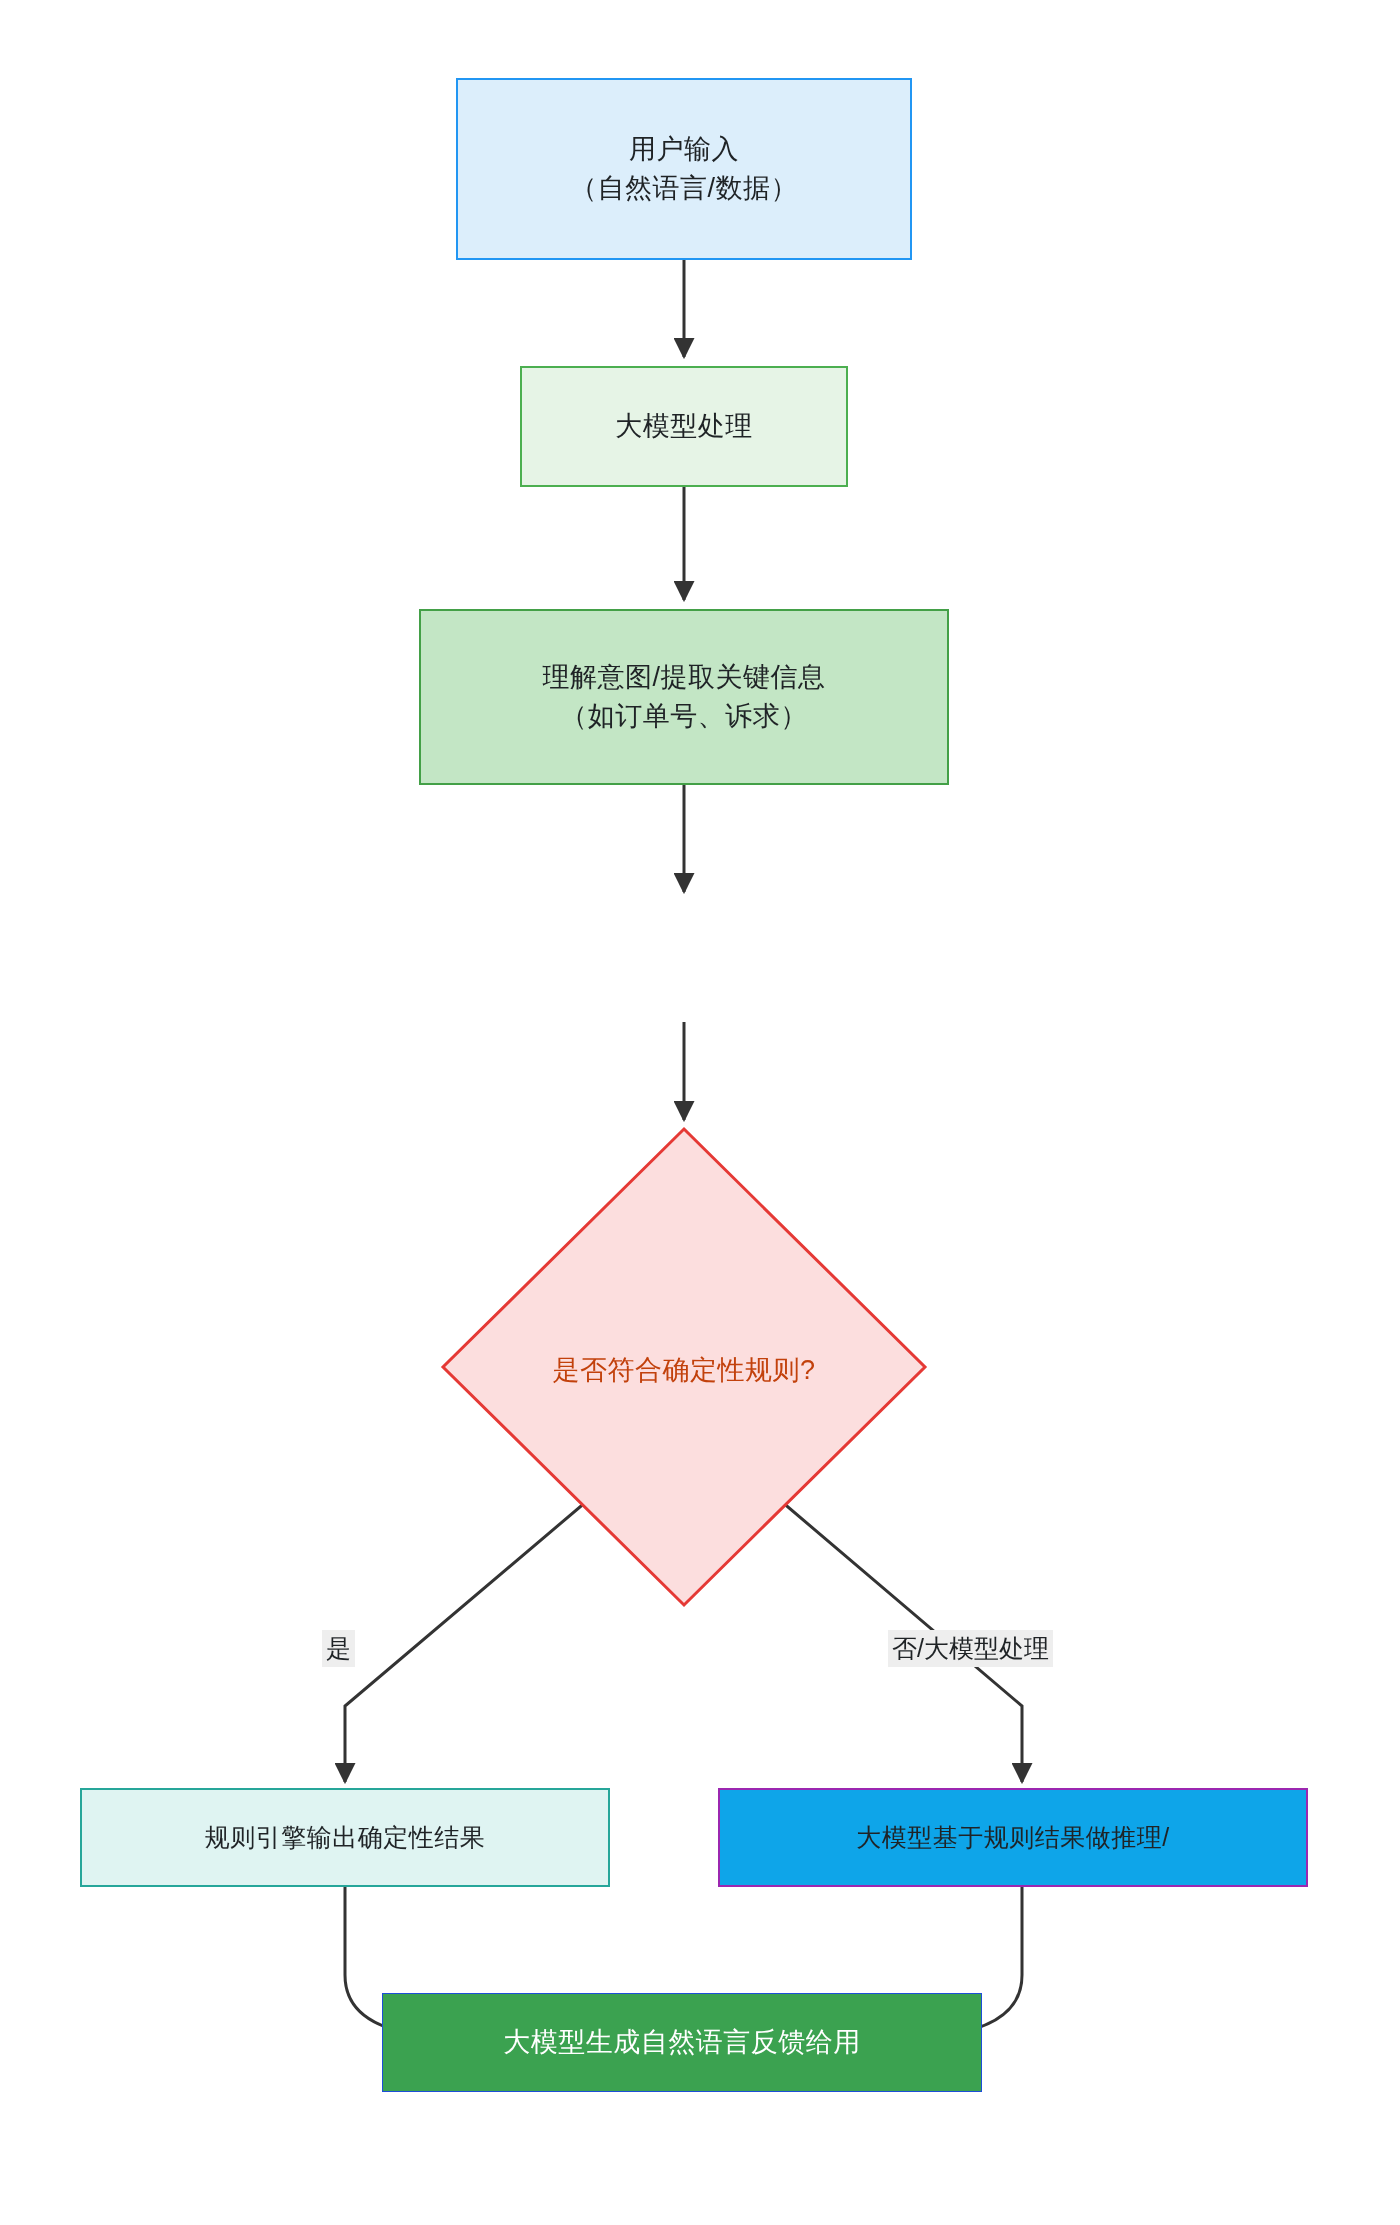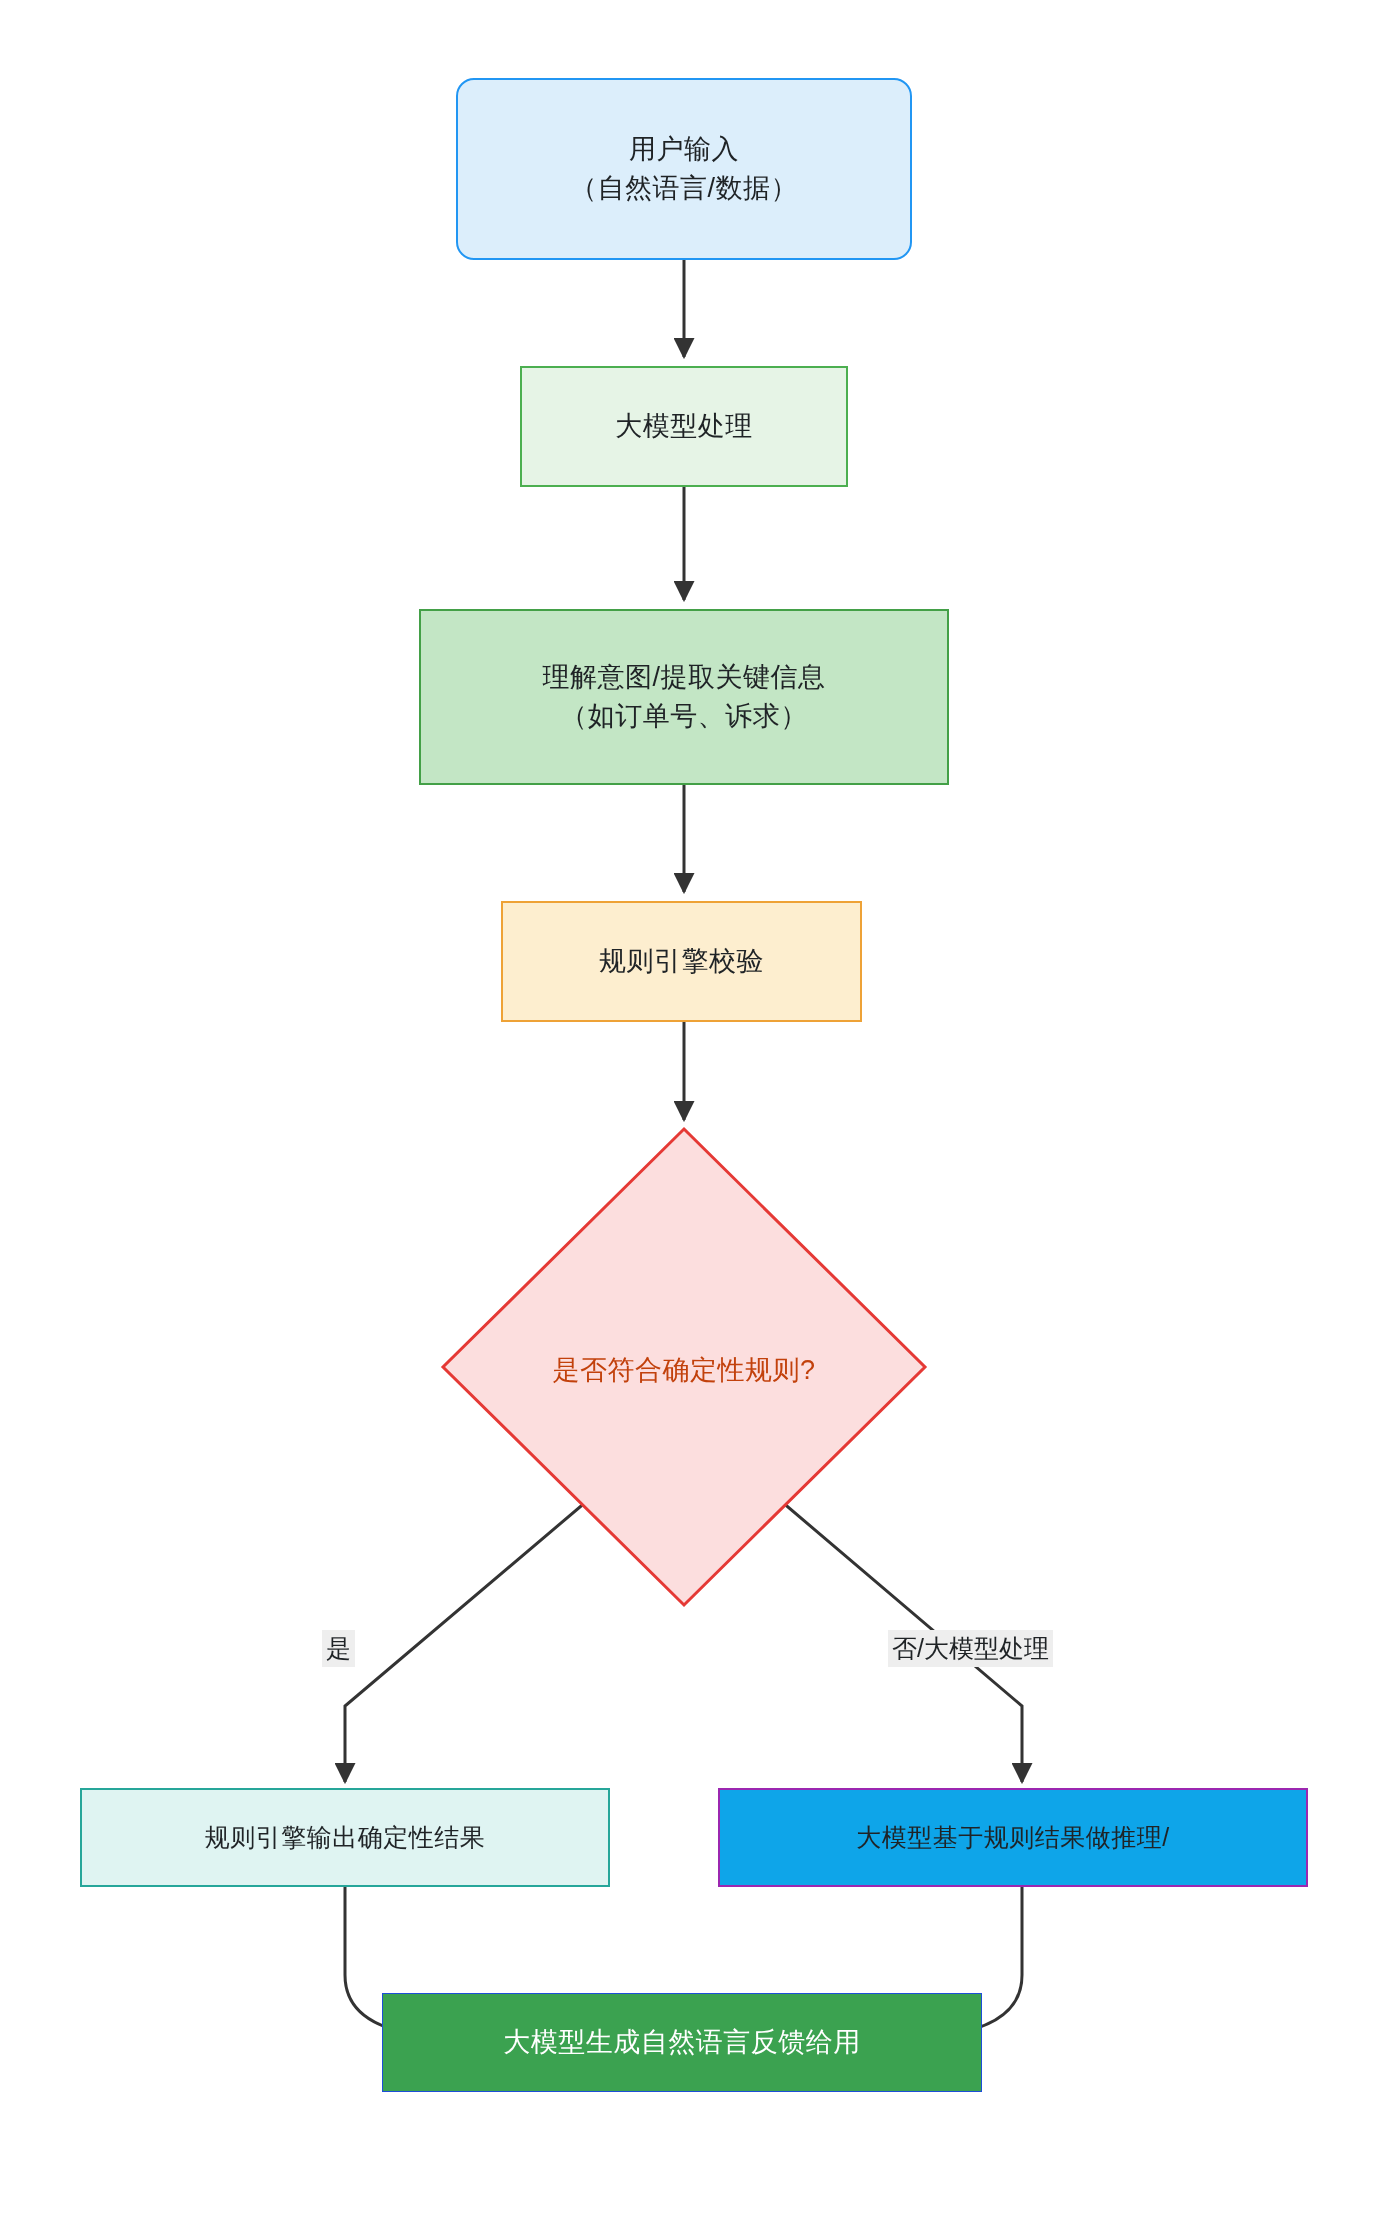--- a/index.html
+++ b/index.html
@@ -130,45 +130,40 @@
 
     <path d="M 600 1490 L 345 1706 L 345 1782" stroke="#333333" stroke-width="3" fill="none" marker-end="url(#arrow)"></path>
 
     <path d="M 768 1490 L 1022 1706 L 1022 1782" stroke="#333333" stroke-width="3" fill="none" marker-end="url(#arrow)"></path>
 
     <path d="M 345 1887 L 345 1975 Q 345 2025 420 2035 L 500 2043" stroke="#333333" stroke-width="3" fill="none" marker-end="url(#arrow)"></path>
 
     <path d="M 1022 1887 L 1022 1975 Q 1022 2025 945 2035 L 870 2043" stroke="#333333" stroke-width="3" fill="none" marker-end="url(#arrow)"></path>
   </svg>
 
-  <div class="node n-input" style="left:456px; top:78px; width:456px; height:182px;border-radius:18px;">
+  <div class="node n-input" style="left:456px; top:78px; width:456px; height:182px;">
     <div>
       <span class="lbl">用户输入</span>
       <span class="lbl">（自然语言/数据）</span>
     </div>
   </div>
 
   <div class="node n-llm" style="left:520px; top:366px; width:328px; height:121px;">
     <div>
       <span class="lbl">大模型处理</span>
     </div>
   </div>
 
   <div class="node n-intent" style="left:419px; top:609px; width:530px; height:176px;">
     <div>
       <span class="lbl">理解意图/提取关键信息</span>
       <span class="lbl">（如订单号、诉求）</span>
     </div>
   </div>
 
-  <div class="node n-rule" style="left:501px; top:901px; width:361px; height:121px;">
-    <div>
-      <span class="lbl">规则引擎校验</span>
-    </div>
-  </div>
 
   <div class="diamond-wrap" style="left:440px; top:1126px; width:488px; height:482px;">
     <svg class="diamond-shape" viewBox="0 0 488 482" preserveAspectRatio="none" xmlns="http://www.w3.org/2000/svg">
       <polygon points="244,3 485,241 244,479 3,241" fill="#fcdede" stroke="#e53935" stroke-width="3"></polygon>
     </svg>
     <div class="diamond-text" style="top:226px;">是否符合确定性规则?</div>
   </div>
 
   <div class="edge-label" style="left:322px; top:1630px;">是</div>
 

